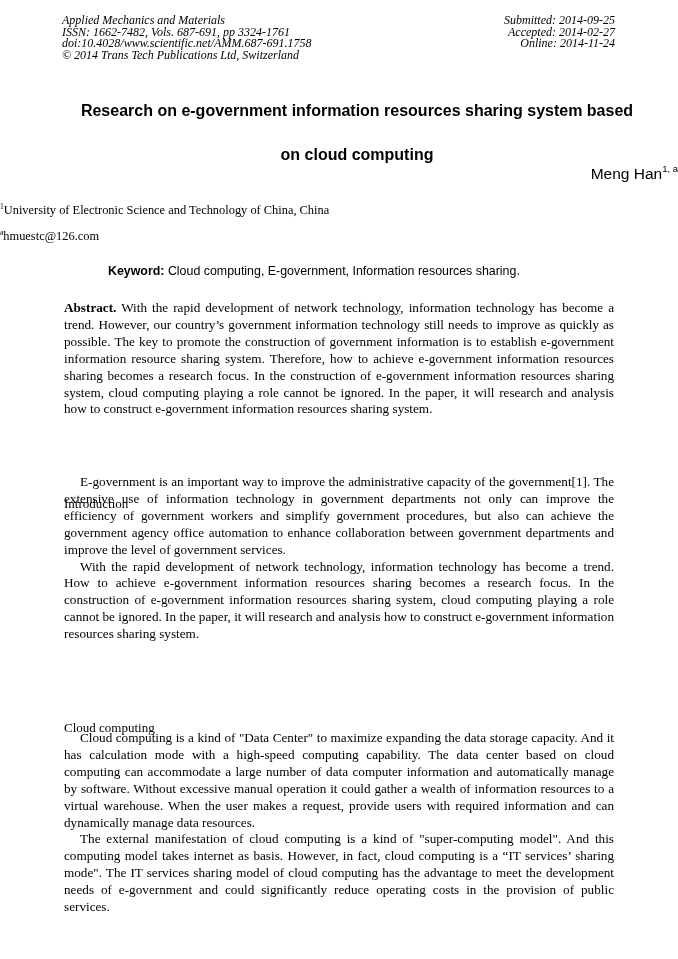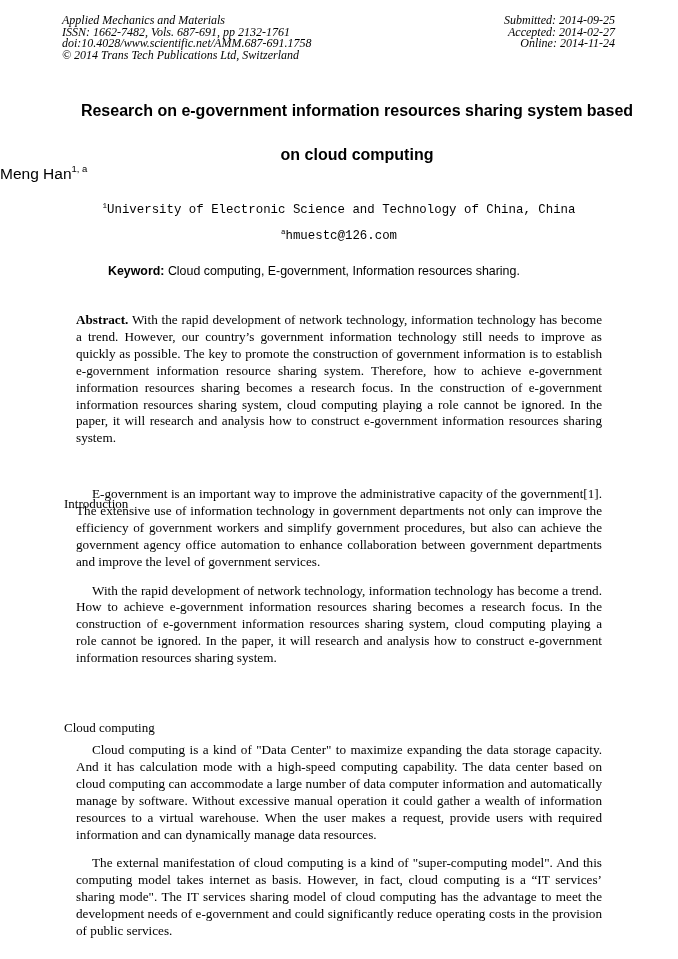--- a/index.html
+++ b/index.html
@@ -10,56 +10,56 @@
     .hdr { position: absolute; top: 15px; font-style: italic; font-size: 12px; line-height: 11.5px; }
     .hdr-left { left: 62px; }
     .hdr-right { right: 63px; text-align: right; }
     .hdr div { white-space: nowrap; }
     .title {
       position: absolute; left: 72px; width: 570px; top: 89px;
       font-family: "Liberation Sans", sans-serif; font-weight: bold;
       font-size: 16px; text-align: center; line-height: 44px;
     }
     .author {
-      position: absolute; left: 0; width: 678px; top: 165px; text-align: left;
+      position: absolute; left: 0; width: 678px; top: 165px; text-align: right;
       font-family: "Liberation Sans", sans-serif; font-size: 15.5px;
     }
     .author sup { font-size: 9.5px; vertical-align: 7px; line-height: 0; }
     .affil, .email {
-      position: absolute; left: 0; width: 678px; text-align: center;
-      font-family: Liberation Mono, monospace; font-size: 12.4px;
+      position: absolute; left: 0; width: 678px; 
+      font-family: Liberation Serif, serif; font-size: 12.4px;
     }
     .affil { top: 203px; }
     .email { top: 229px; }
     .affil sup, .email sup { font-size: 7.5px; vertical-align: 5px; line-height: 0; }
     .keyword {
       position: absolute; left: 64px; top: 264px; width: 560px;
       font-family: "Liberation Sans", sans-serif; font-size: 12.4px;
     }
     .keyword b { font-weight: bold; padding-left: 44px; }
     .body-text {
       position: absolute; left: 64px; width: 550px;
       font-size: 13.2px; line-height: 16.9px; text-align: justify;
     }
     .abstract { top: 300px; }
     .sec-head { position: absolute; left: 64px; font-weight: normal; font-size: 13px; margin-top: 47px; }
     .intro-head { top: 449px; }
     .intro-body { top: 474px; }
     .cloud-head { top: 673px; }
     .cloud-body { top: 730px; }
-    .body-text p { margin: 12px; text-indent: 16px; }
+    .body-text p { margin: 0; text-indent: 16px; }
     .abstract p { text-indent: 0; }
     .body-text b { font-weight: bold; }
   </style>
 </head>
 <body>
 
 <div class="hdr hdr-left">
   <div>Applied Mechanics and Materials</div>
-  <div>ISSN: 1662-7482, Vols. 687-691, pp 2132-1761</div>
+  <div>ISSN: 1662-7482, Vols. 687-691, pp 3324-1761</div>
   <div>doi:10.4028/www.scientific.net/AMM.687-691.1758</div>
   <div>© 2014 Trans Tech Publications Ltd, Switzerland</div>
 </div>
 
 <div class="hdr hdr-right">
   <div>Submitted: 2014-09-25</div>
   <div>Accepted: 2014-02-27</div>
   <div>Online: 2014-11-24</div>
 </div>
 

